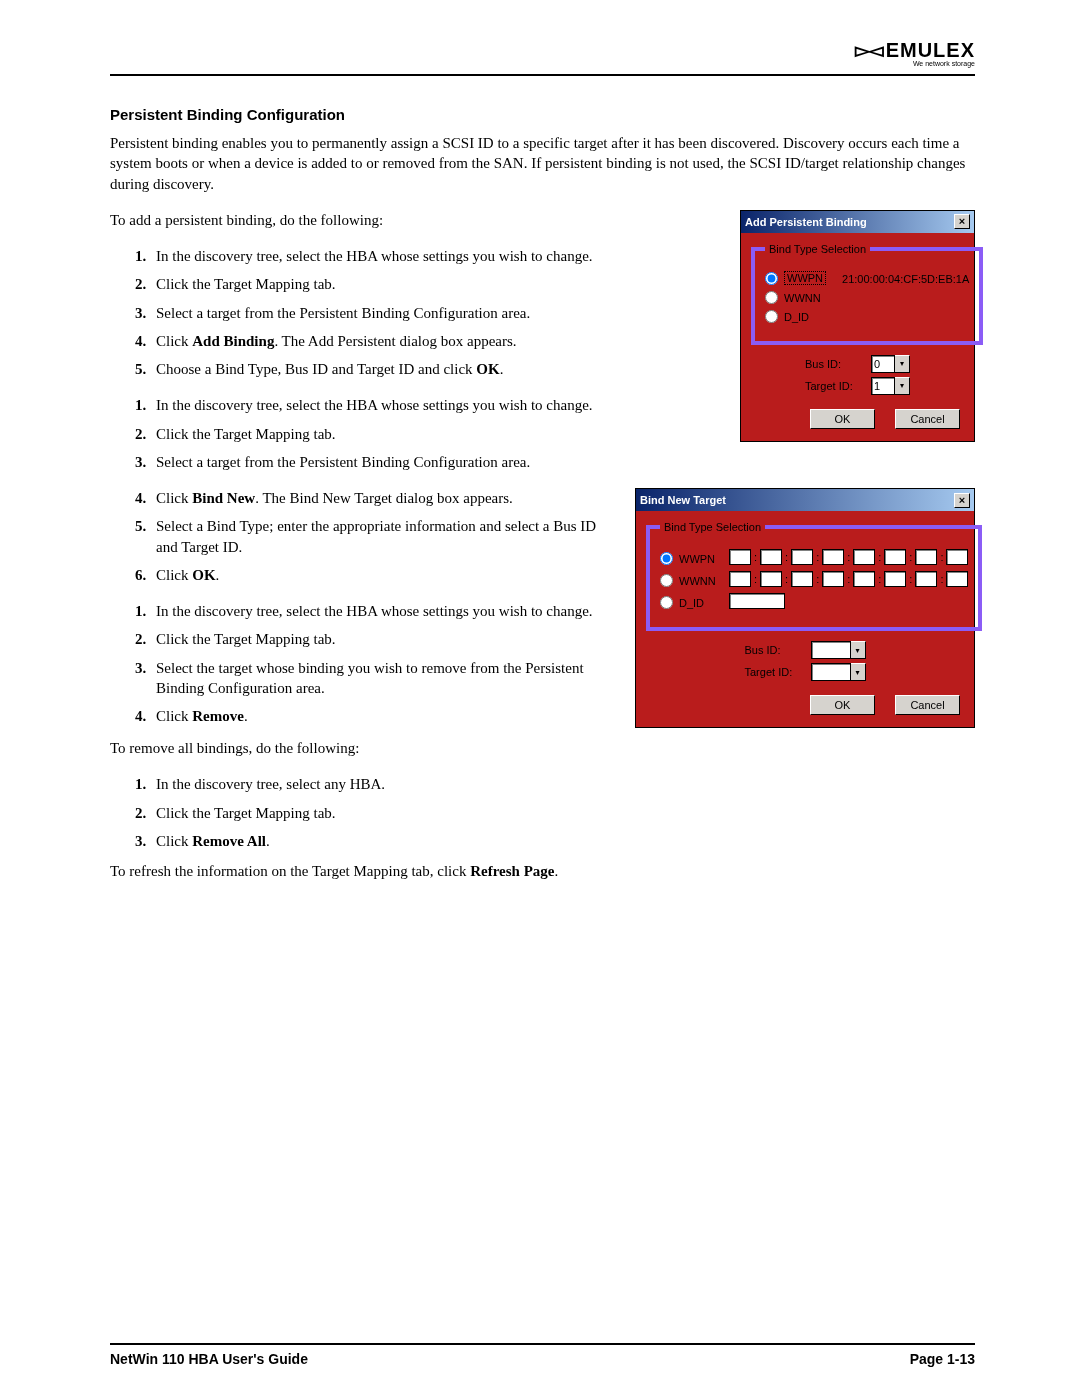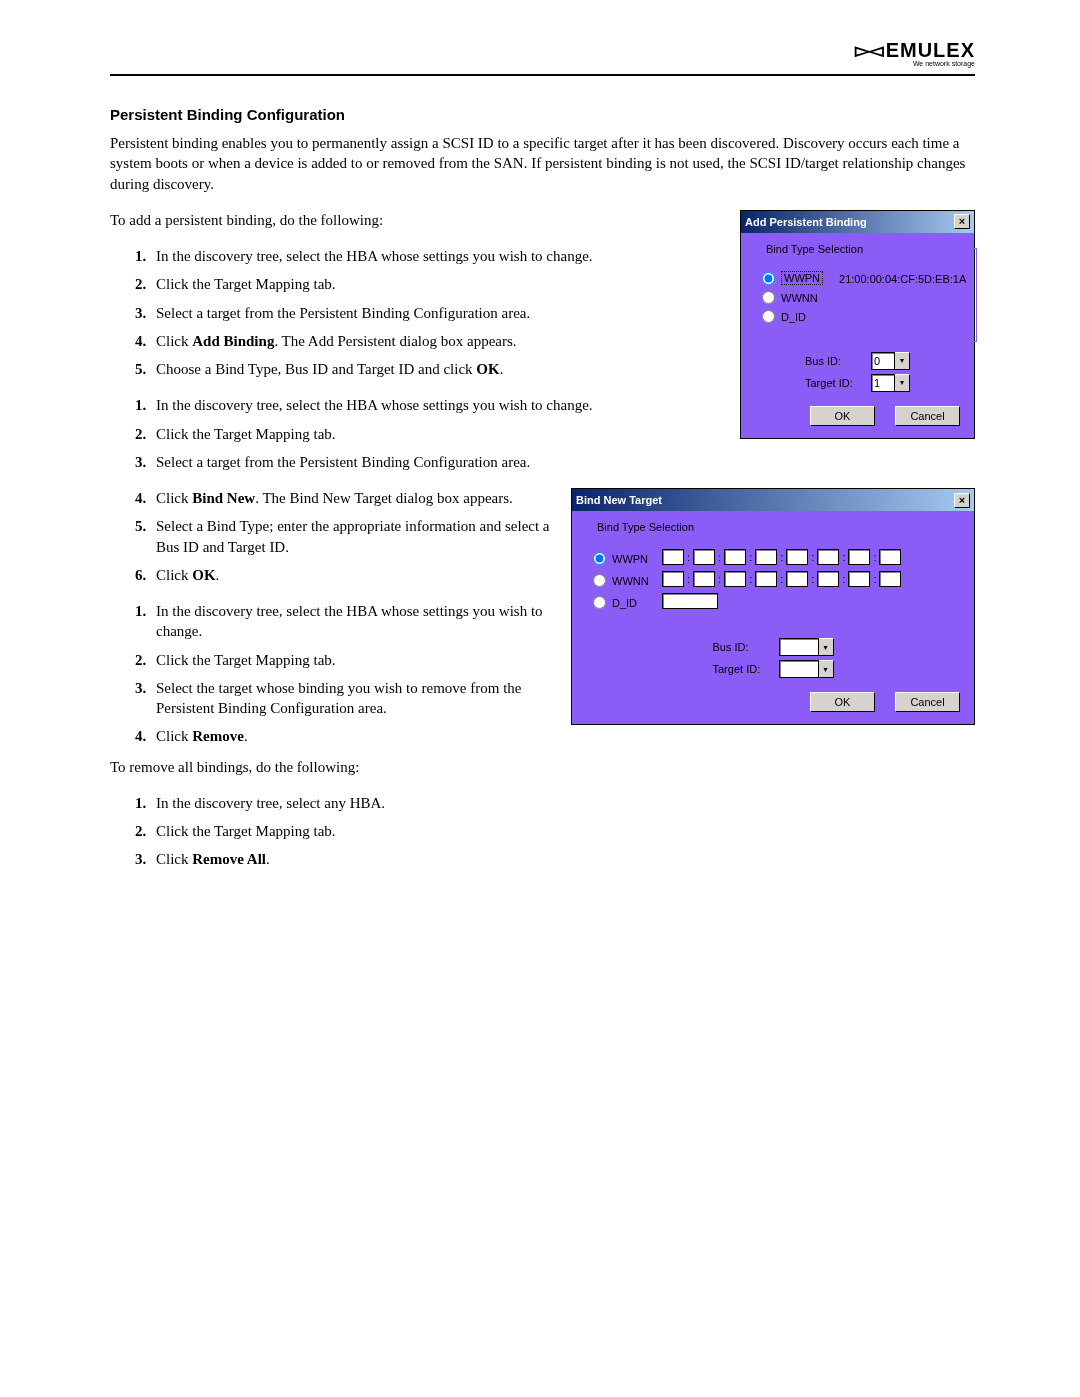--- a/index.html
+++ b/index.html
@@ -62,21 +62,21 @@
     margin-left: 30px;
     margin-bottom: 10px;
   }
   ol { margin: 16px 0 10px 40px; padding: 0; }
   ol li { padding-left: 6px; margin-bottom: 8px; line-height: 1.35; }
   ol li::marker { font-weight: bold; }
   .b { font-weight: bold; }
 
   
   .dlg {
-    background: #8b5cf6;
+    background: #b91c1c;
     border: 1px solid #000;
     font-family: Tahoma, Arial, sans-serif;
     font-size: 11px;
     color: #000;
     box-sizing: border-box;
   }
   .dlg .titlebar {
     background: linear-gradient(to right, #0a246a, #a6caf0);
     color: #fff;
     font-weight: bold;
@@ -95,21 +95,21 @@
     font-size: 11px;
     text-align: center;
     line-height: 12px;
     border: 1px solid #000;
     border-top-color: #fff;
     border-left-color: #fff;
     font-family: Arial;
     font-weight: bold;
   }
   .dlg fieldset {
-    border: 1px solid #8b5cf6;
+    border: 4px solid #8b5cf6;
     margin: 10px;
     padding: 10px 10px 12px 10px;
   }
   .dlg legend { padding: 0 4px; font-size: 11px; }
   .radio-row { display: flex; align-items: flex-end; gap: 6px; margin: 6px 0; }
   .radio-row input[type=radio] { margin: 0; }
   .radio-row .sel { border: 1px dotted #000; padding: 0 2px; }
   .dlg .row {
     display: flex; align-items: center; gap: 6px; margin: 4px 0;
     justify-content: center;
@@ -257,21 +257,21 @@
     <ol>
       <li>In the discovery tree, select the HBA whose settings you wish to change.</li>
       <li>Click the Target Mapping tab.</li>
       <li>Select a target from the Persistent Binding Configuration area.</li>
     </ol>
   </div>
 
   <div class="flow" style="clear:both">
 
     <div class="float-img" style="margin-left:18px">
-      <div class="dlg" style="width:404px">
+      <div class="dlg" style="width:340px">
         <div class="titlebar">
           <span class="txt">Bind New Target</span>
           <span class="close">×</span>
         </div>
         <fieldset>
           <legend>Bind Type Selection</legend>
           <div class="radio-row">
             <input type="radio" checked="" style="">
             <span style="width:44px">WWPN</span>
             <span class="hex-row">
@@ -356,14 +356,22 @@
 
   <div style="clear:both"></div>
 
   <p>To remove all bindings, do the following:</p>
   <ol>
     <li>In the discovery tree, select any HBA.</li>
     <li>Click the Target Mapping tab.</li>
     <li><span>Click </span><span class="b">Remove All</span><span>.</span></li>
   </ol>
 
-
+  <p><span>To refresh the information on the Target Mapping tab, click </span><span class="b">Refresh Page</span><span>.</span></p>
+
+  <div class="footer">
+    <hr class="bottom">
+    <div class="footer-row">
+      <span>NetWin 110 HBA User's Guide</span>
+      <span>Page 1-13</span>
+    </div>
+  </div>
 </div>
 
 </body></html>

